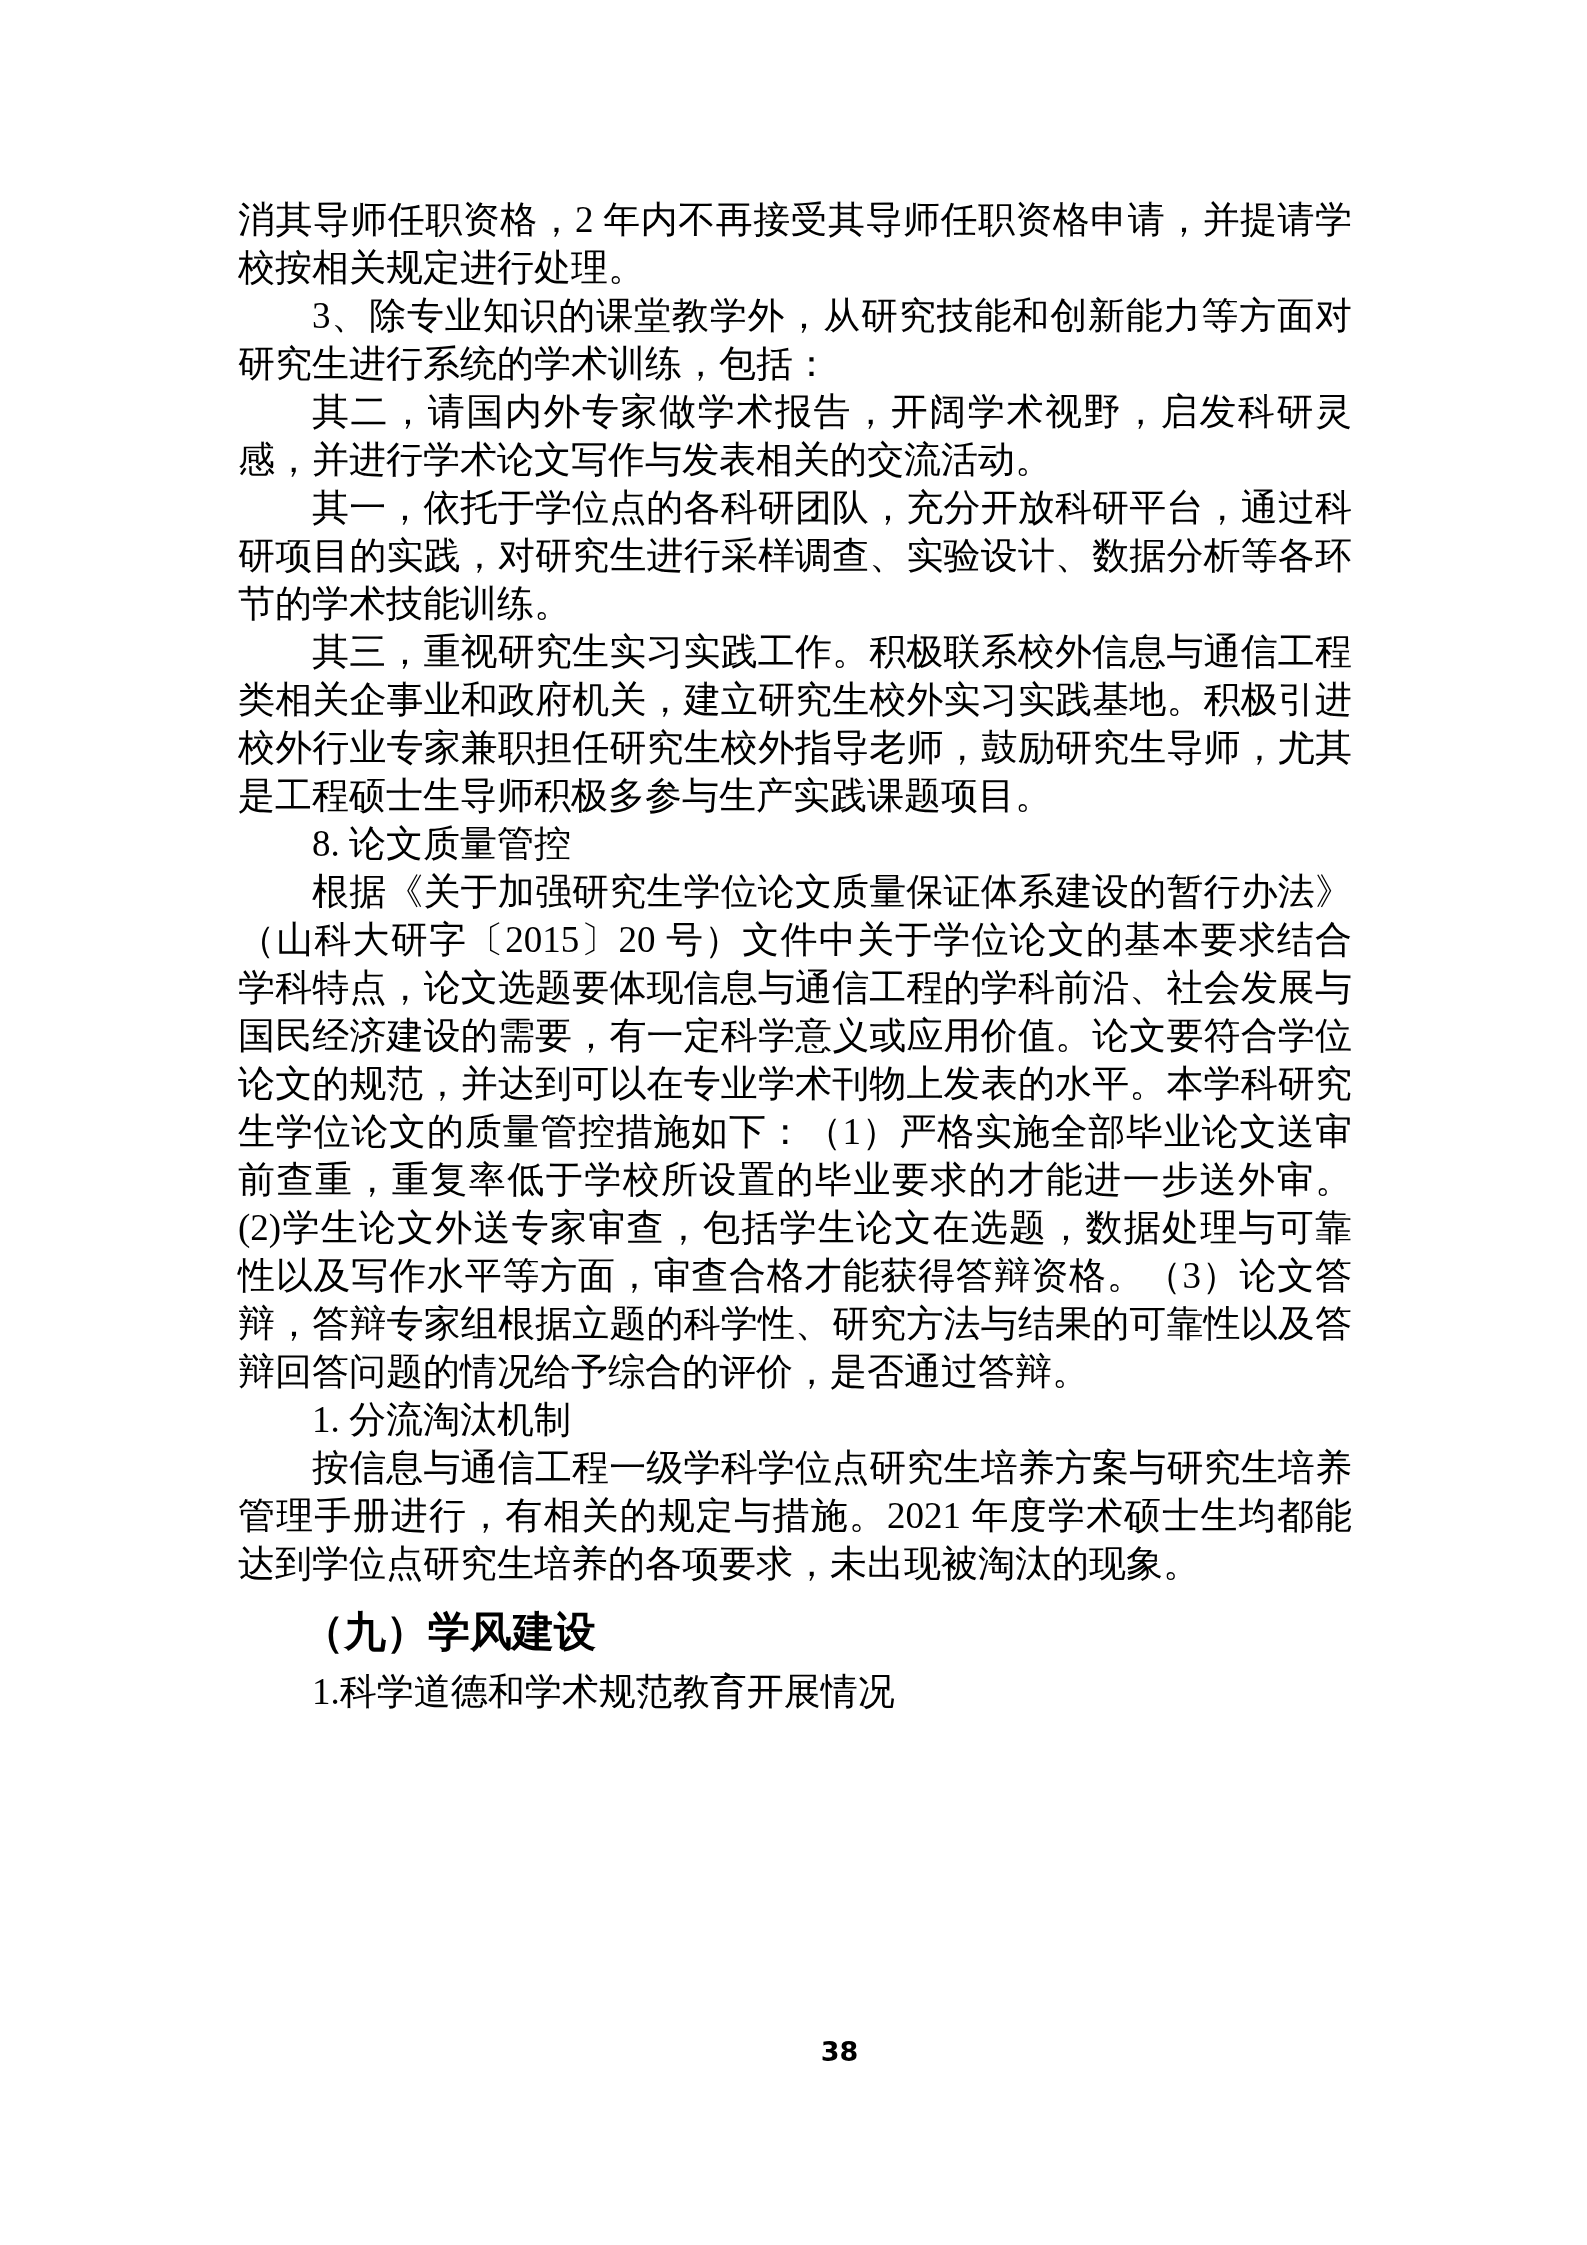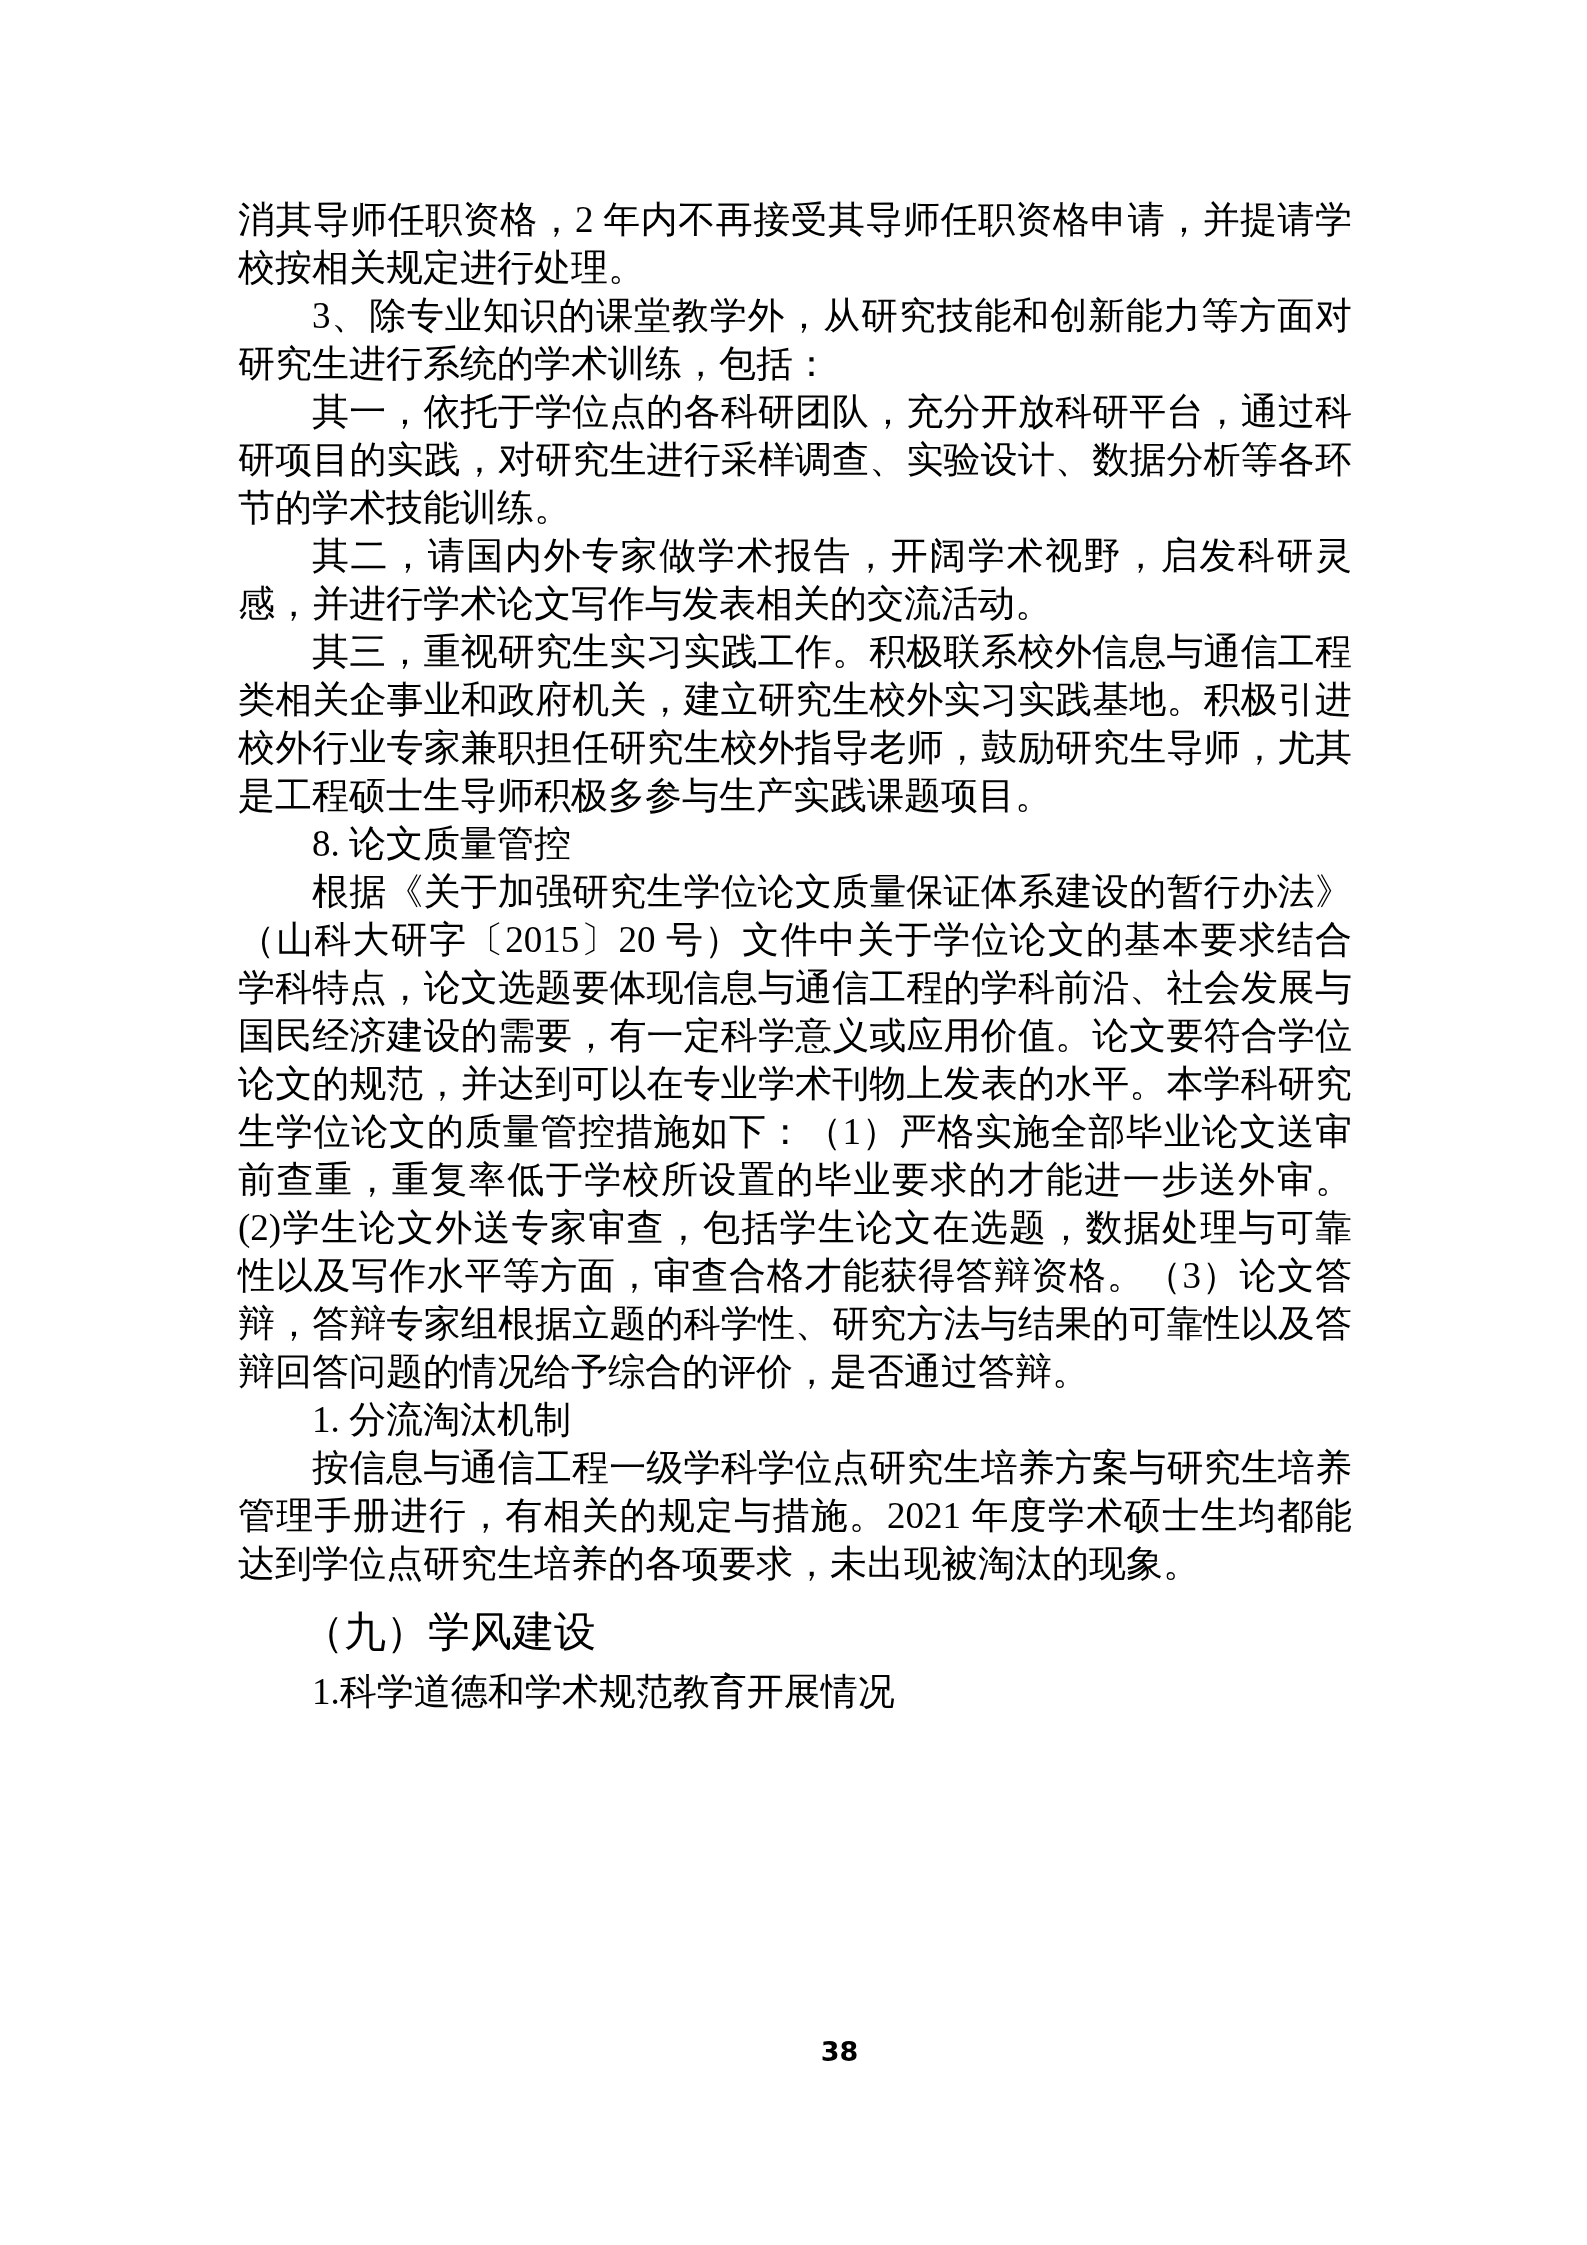--- a/index.html
+++ b/index.html
@@ -28,21 +28,21 @@
   .text-block p {
     margin: 0;
     padding: 0;
     text-indent: 74px; 
   }
   .text-block p.no-indent {
     text-indent: 0;
   }
   .section-heading {
     font-size: 42px;
-    font-weight: normal;
+    font-weight: bold;
     line-height: 72px;
     margin: 8px 0 0 0;
     text-indent: 64px;
     text-align: left;
   }
   .footer {
     position: absolute;
     top: 2036px;
     left: 0;
     width: 100%;
@@ -54,22 +54,22 @@
     margin-left: 46px;
   }
 </style>
 </head>
 <body>
 
 <div class="page">
   <div class="text-block">
     <p class="no-indent">消其导师任职资格，2 年内不再接受其导师任职资格申请，并提请学校按相关规定进行处理。</p>
     <p>3、除专业知识的课堂教学外，从研究技能和创新能力等方面对研究生进行系统的学术训练，包括：</p>
+    <p>其二，请国内外专家做学术报告，开阔学术视野，启发科研灵感，并进行学术论文写作与发表相关的交流活动。</p>
     <p>其一，依托于学位点的各科研团队，充分开放科研平台，通过科研项目的实践，对研究生进行采样调查、实验设计、数据分析等各环节的学术技能训练。</p>
-    <p>其二，请国内外专家做学术报告，开阔学术视野，启发科研灵感，并进行学术论文写作与发表相关的交流活动。</p>
     <p>其三，重视研究生实习实践工作。积极联系校外信息与通信工程类相关企事业和政府机关，建立研究生校外实习实践基地。积极引进校外行业专家兼职担任研究生校外指导老师，鼓励研究生导师，尤其是工程硕士生导师积极多参与生产实践课题项目。</p>
     <p>8. 论文质量管控</p>
     <p>根据《关于加强研究生学位论文质量保证体系建设的暂行办法》（山科大研字〔2015〕20 号）文件中关于学位论文的基本要求结合学科特点，论文选题要体现信息与通信工程的学科前沿、社会发展与国民经济建设的需要，有一定科学意义或应用价值。论文要符合学位论文的规范，并达到可以在专业学术刊物上发表的水平。本学科研究生学位论文的质量管控措施如下：（1）严格实施全部毕业论文送审前查重，重复率低于学校所设置的毕业要求的才能进一步送外审。(2)学生论文外送专家审查，包括学生论文在选题，数据处理与可靠性以及写作水平等方面，审查合格才能获得答辩资格。（3）论文答辩，答辩专家组根据立题的科学性、研究方法与结果的可靠性以及答辩回答问题的情况给予综合的评价，是否通过答辩。</p>
     <p>1. 分流淘汰机制</p>
     <p>按信息与通信工程一级学科学位点研究生培养方案与研究生培养管理手册进行，有相关的规定与措施。2021 年度学术硕士生均都能达到学位点研究生培养的各项要求，未出现被淘汰的现象。</p>
     <div class="section-heading">（九）学风建设</div>
     <p>1.科学道德和学术规范教育开展情况</p>
   </div>
   <div class="footer">38</div>
 </div>

